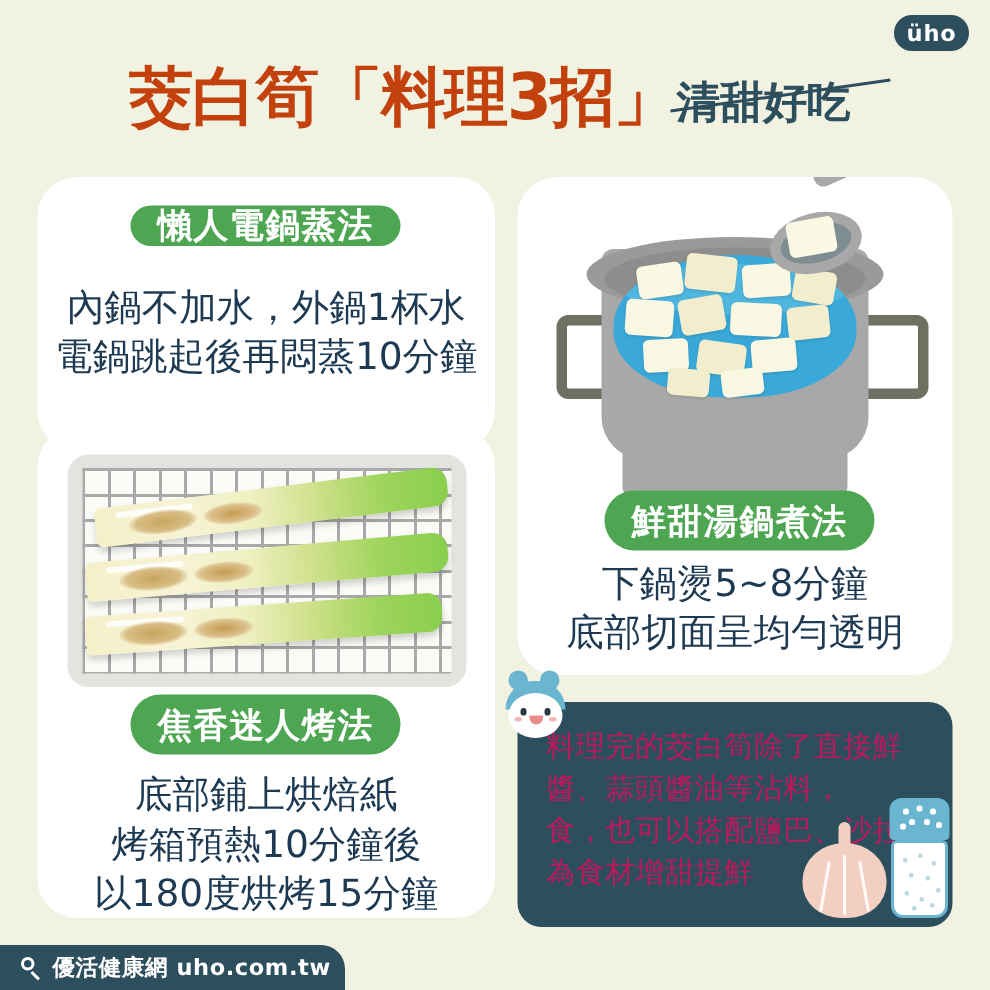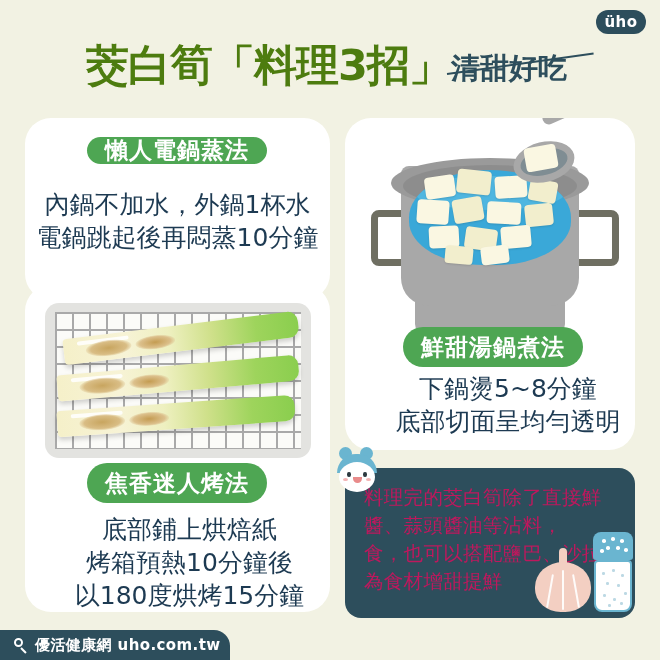--- a/index.html
+++ b/index.html
@@ -17,21 +17,21 @@
     background:#2d4e5c;border-radius:12px;
     display:flex;align-items:center;justify-content:center;
   }
   .logo-pill span{
     color:#ffffff;font-size:15px;font-weight:bold;letter-spacing:.5px;
     font-family:"DejaVu Sans",sans-serif;
   }
   .title-wrap{position:absolute;left:0;top:36px;width:660px;height:60px;}
   .title-main{
     position:absolute;left:86px;top:0;
-    font-size:43px;line-height:58px;font-weight:bold;color:#4d7c0f;
+    font-size:43px;line-height:58px;font-weight:bold;color:#c2410c;
     letter-spacing:-1px;white-space:nowrap;
     font-family:"DejaVu Sans","Liberation Sans",sans-serif;
   }
   .title-sub{
     position:absolute;left:451px;top:12px;
     font-size:29px;line-height:40px;font-weight:bold;color:#2d4e5c;
     letter-spacing:0px;white-space:nowrap;
     font-family:"DejaVu Sans","Liberation Sans",sans-serif;
   }
   .deco-line{position:absolute;background:#2d4e5c;height:2px;transform-origin:left center;}
@@ -54,22 +54,22 @@
   #badge-steam{left:87px;top:137px;width:180px;height:27px;}
   #badge-bake {left:87px;top:463px;width:180px;height:40px;}
   #badge-boil {left:403px;top:327px;width:180px;height:40px;}
 
   .body-text{
     position:absolute;text-align:center;color:#1d3a52;
     font-size:25px;line-height:33px;font-weight:normal;white-space:nowrap;
     font-family:"DejaVu Sans","Liberation Sans",sans-serif;
   }
   #text-steam{left:25px;top:188px;width:305px;}
-  #text-bake {left:25px;top:513px;width:305px;margin-left:12px;}
-  #text-boil {left:363px;top:372px;width:290px;}
+  #text-bake {left:25px;top:513px;width:305px;}
+  #text-boil {left:345px;top:372px;width:290px;}
   .body-text div{display:block;}
 
   
   .grill{
     position:absolute;left:45px;top:303px;width:266px;height:155px;
     background:#e3e3e0;border-radius:14px;overflow:hidden;
   }
   .grill-inner{
     position:absolute;left:10px;top:9px;right:10px;bottom:9px;
     background:

